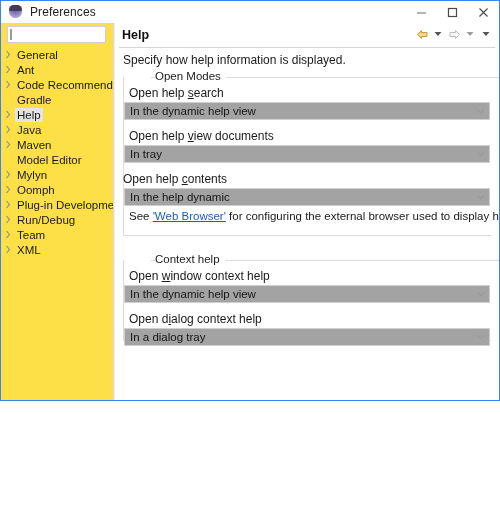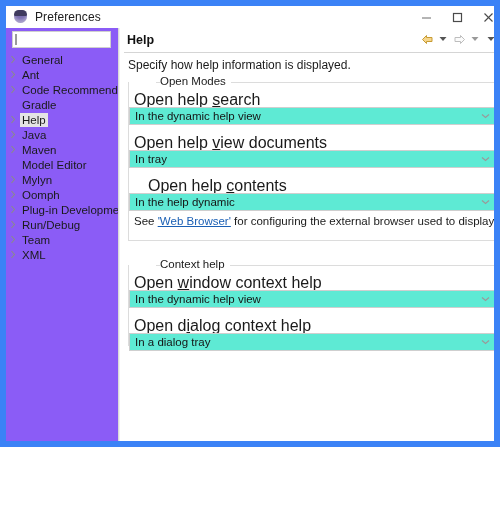--- a/index.html
+++ b/index.html
@@ -6,23 +6,23 @@
     margin: 0; padding: 0;
     background: #ffffff;
   }
   body {
     font-family: "Liberation Sans", sans-serif;
     -webkit-font-smoothing: antialiased;
   }
   #window {
     position: relative;
     width: 500px;
-    height: 447px;
+    height: 401px;
     box-sizing: border-box;
-    border: 6px solid #3b82f6;
+    border: 1px solid #3b82f6;
     background: #f0f0f0;
     overflow: hidden;
   }
 
   
   .titlebar {
     position: absolute; left: 0; top: 0;
     width: 498px; height: 22px;
     background: #ffffff;
     display: flex; align-items: center;
@@ -56,21 +56,21 @@
     width: 31px; height: 22px;
     display: flex; align-items: center; justify-content: center;
     color: #4a4a4a;
   }
   .wbtn svg { display: block; }
 
   
   .leftpane {
     position: absolute; left: 0; top: 22px;
     width: 113px; height: 462px;
-    background: #8b5cf6;
+    background: #fde047;
   }
   .filterbox {
     position: absolute; left: 6px; top: 3px;
     width: 99px; height: 17px;
     box-sizing: border-box;
     border: 1px solid #cfcfcf;
     background: #ffffff;
   }
   .filter-caret {
     position: absolute; left: 2px; top: 2px;
@@ -186,31 +186,31 @@
     position: absolute; right: 0; top: 7px;
     width: 1px; background: #dcdcdc;
   }
   .group-line-bot {
     position: absolute; left: 0;
     width: 368px; height: 1px; background: #dcdcdc;
   }
 
   .field-label {
     position: absolute; left: 0;
-    font-size: 16px; color: #1a1a1a;
+    font-size: 12px; color: #1a1a1a;
     white-space: nowrap;
   }
   .mn { text-decoration: underline; }
 
   .combo {
     position: absolute;
     height: 18px; width: 366px;
     box-sizing: border-box;
     border: 1px solid #cfcfcf;
-    background: #5eead4;
+    background: #a3a3a3;
     display: flex; align-items: center; justify-content: center;
   }
   .combo-text {
     padding-left: 5px;
     font-size: 11.5px; color: #151515;
     flex: 1;
     white-space: nowrap; overflow: hidden;
   }
   .combo-arrow {
     width: 18px; height: 16px;
@@ -474,21 +474,21 @@
             </div>
             <div class="field-label" style="top: 59px; left: 6px;"><span>Open help </span><span class="mn">v</span><span>iew documents</span></div>
             <div class="combo" style="top: 75px; left: 1px;">
               <div class="combo-text">In tray</div>
               <div class="combo-arrow">
                 <svg width="9" height="6" viewBox="0 0 9 6">
                   <polyline points="1,1.5 4.5,4.5 8,1.5" fill="none" stroke="#9a9a9a" stroke-width="1.2"></polyline>
                 </svg>
               </div>
             </div>
-            <div class="field-label" style="top: 102px; left: 20px;"><span>Open help </span><span class="mn">c</span><span>ontents</span></div>
+            <div class="field-label" style="top: 102px; left: 0;"><span>Open help </span><span class="mn">c</span><span>ontents</span></div>
             <div class="combo" style="top: 118px; left: 1px;">
               <div class="combo-text">In the help dynamic</div>
               <div class="combo-arrow">
                 <svg width="9" height="6" viewBox="0 0 9 6">
                   <polyline points="1,1.5 4.5,4.5 8,1.5" fill="none" stroke="#9a9a9a" stroke-width="1.2"></polyline>
                 </svg>
               </div>
             </div>
             <div class="linkline" style="top: 140px; left: 6px;"><span>See </span><span class="wlink">'Web Browser'</span><span> for configuring the external browser used to display help topics.</span></div>
           </div>

